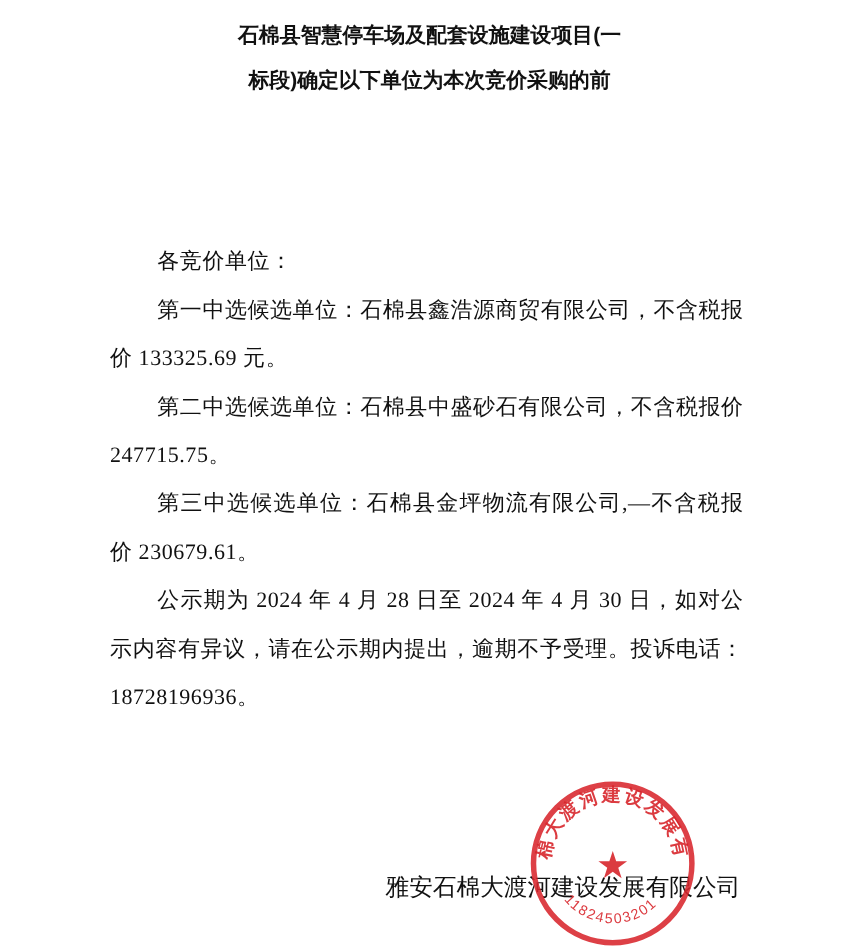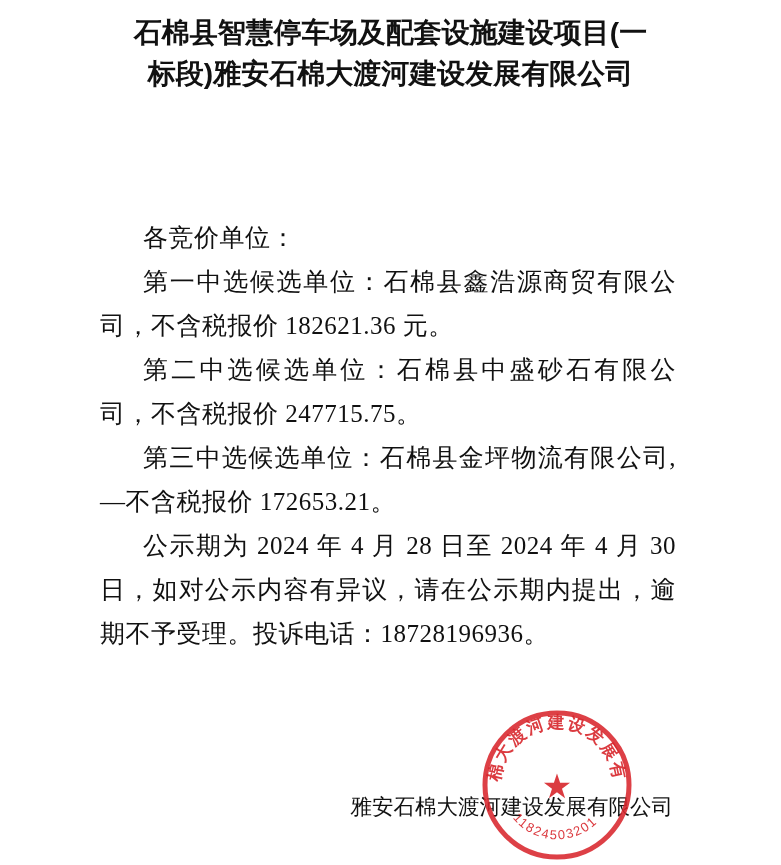--- a/index.html
+++ b/index.html
@@ -20,32 +20,32 @@
     width: 781px;
     height: 865px;
     box-sizing: border-box;
   }
   .title {
     margin: 0;
     padding: 12px 60px 0 60px;
     text-align: center;
     font-family: "Liberation Sans", "DejaVu Sans", sans-serif;
     font-weight: bold;
-    font-size: 28px;
+    font-size: 19px;
     line-height: 41px;
     letter-spacing: 0px;
     color: #111111;
   }
   .title-line {
     display: block;
   }
   .body-text {
     margin: 0;
     padding: 0 105px 0 100px;
-    font-size: 25px;
+    font-size: 20px;
     line-height: 44px;
     color: #111111;
     letter-spacing: 0.5px;
   }
   .para {
     margin: 0;
     text-indent: 0;
     text-align: justify;
     text-justify: inter-ideograph;
   }
@@ -88,30 +88,30 @@
     display: block;
   }
 </style>
 </head>
 <body>
 
 <div class="page">
 
   <h1 class="title">
     <span class="title-line">石棉县智慧停车场及配套设施建设项目(一</span>
-    <span class="title-line">标段)雅安石棉大渡河建设发展有限公司</span>
+    <span class="title-line">标段)确定以下单位为本次竞价采购的前</span>
   </h1>
 
   <div class="spacer-top"></div>
 
   <div class="body-text">
     <p class="para indent">各竞价单位：</p>
-    <p class="para indent">第一中选候选单位：石棉县鑫浩源商贸有限公司，不含税报价 182621.36 元。</p>
+    <p class="para indent">第一中选候选单位：石棉县鑫浩源商贸有限公司，不含税报价 133325.69 元。</p>
     <p class="para indent">第二中选候选单位：石棉县中盛砂石有限公司，不含税报价 247715.75。</p>
-    <p class="para indent">第三中选候选单位：石棉县金坪物流有限公司,—不含税报价 172653.21。</p>
+    <p class="para indent">第三中选候选单位：石棉县金坪物流有限公司,—不含税报价 230679.61。</p>
     <p class="para indent">公示期为 2024 年 4 月 28 日至 2024 年 4 月 30 日，如对公示内容有异议，请在公示期内提出，逾期不予受理。投诉电话：18728196936。</p>
   </div>
 
   <div class="signature-block">
     <span class="sign-line">雅安石棉大渡河建设发展有限公司</span>
   </div>
 
   <div class="seal">
     <svg width="158" height="158" viewBox="0 0 158 158" xmlns="http://www.w3.org/2000/svg">
       <defs>

